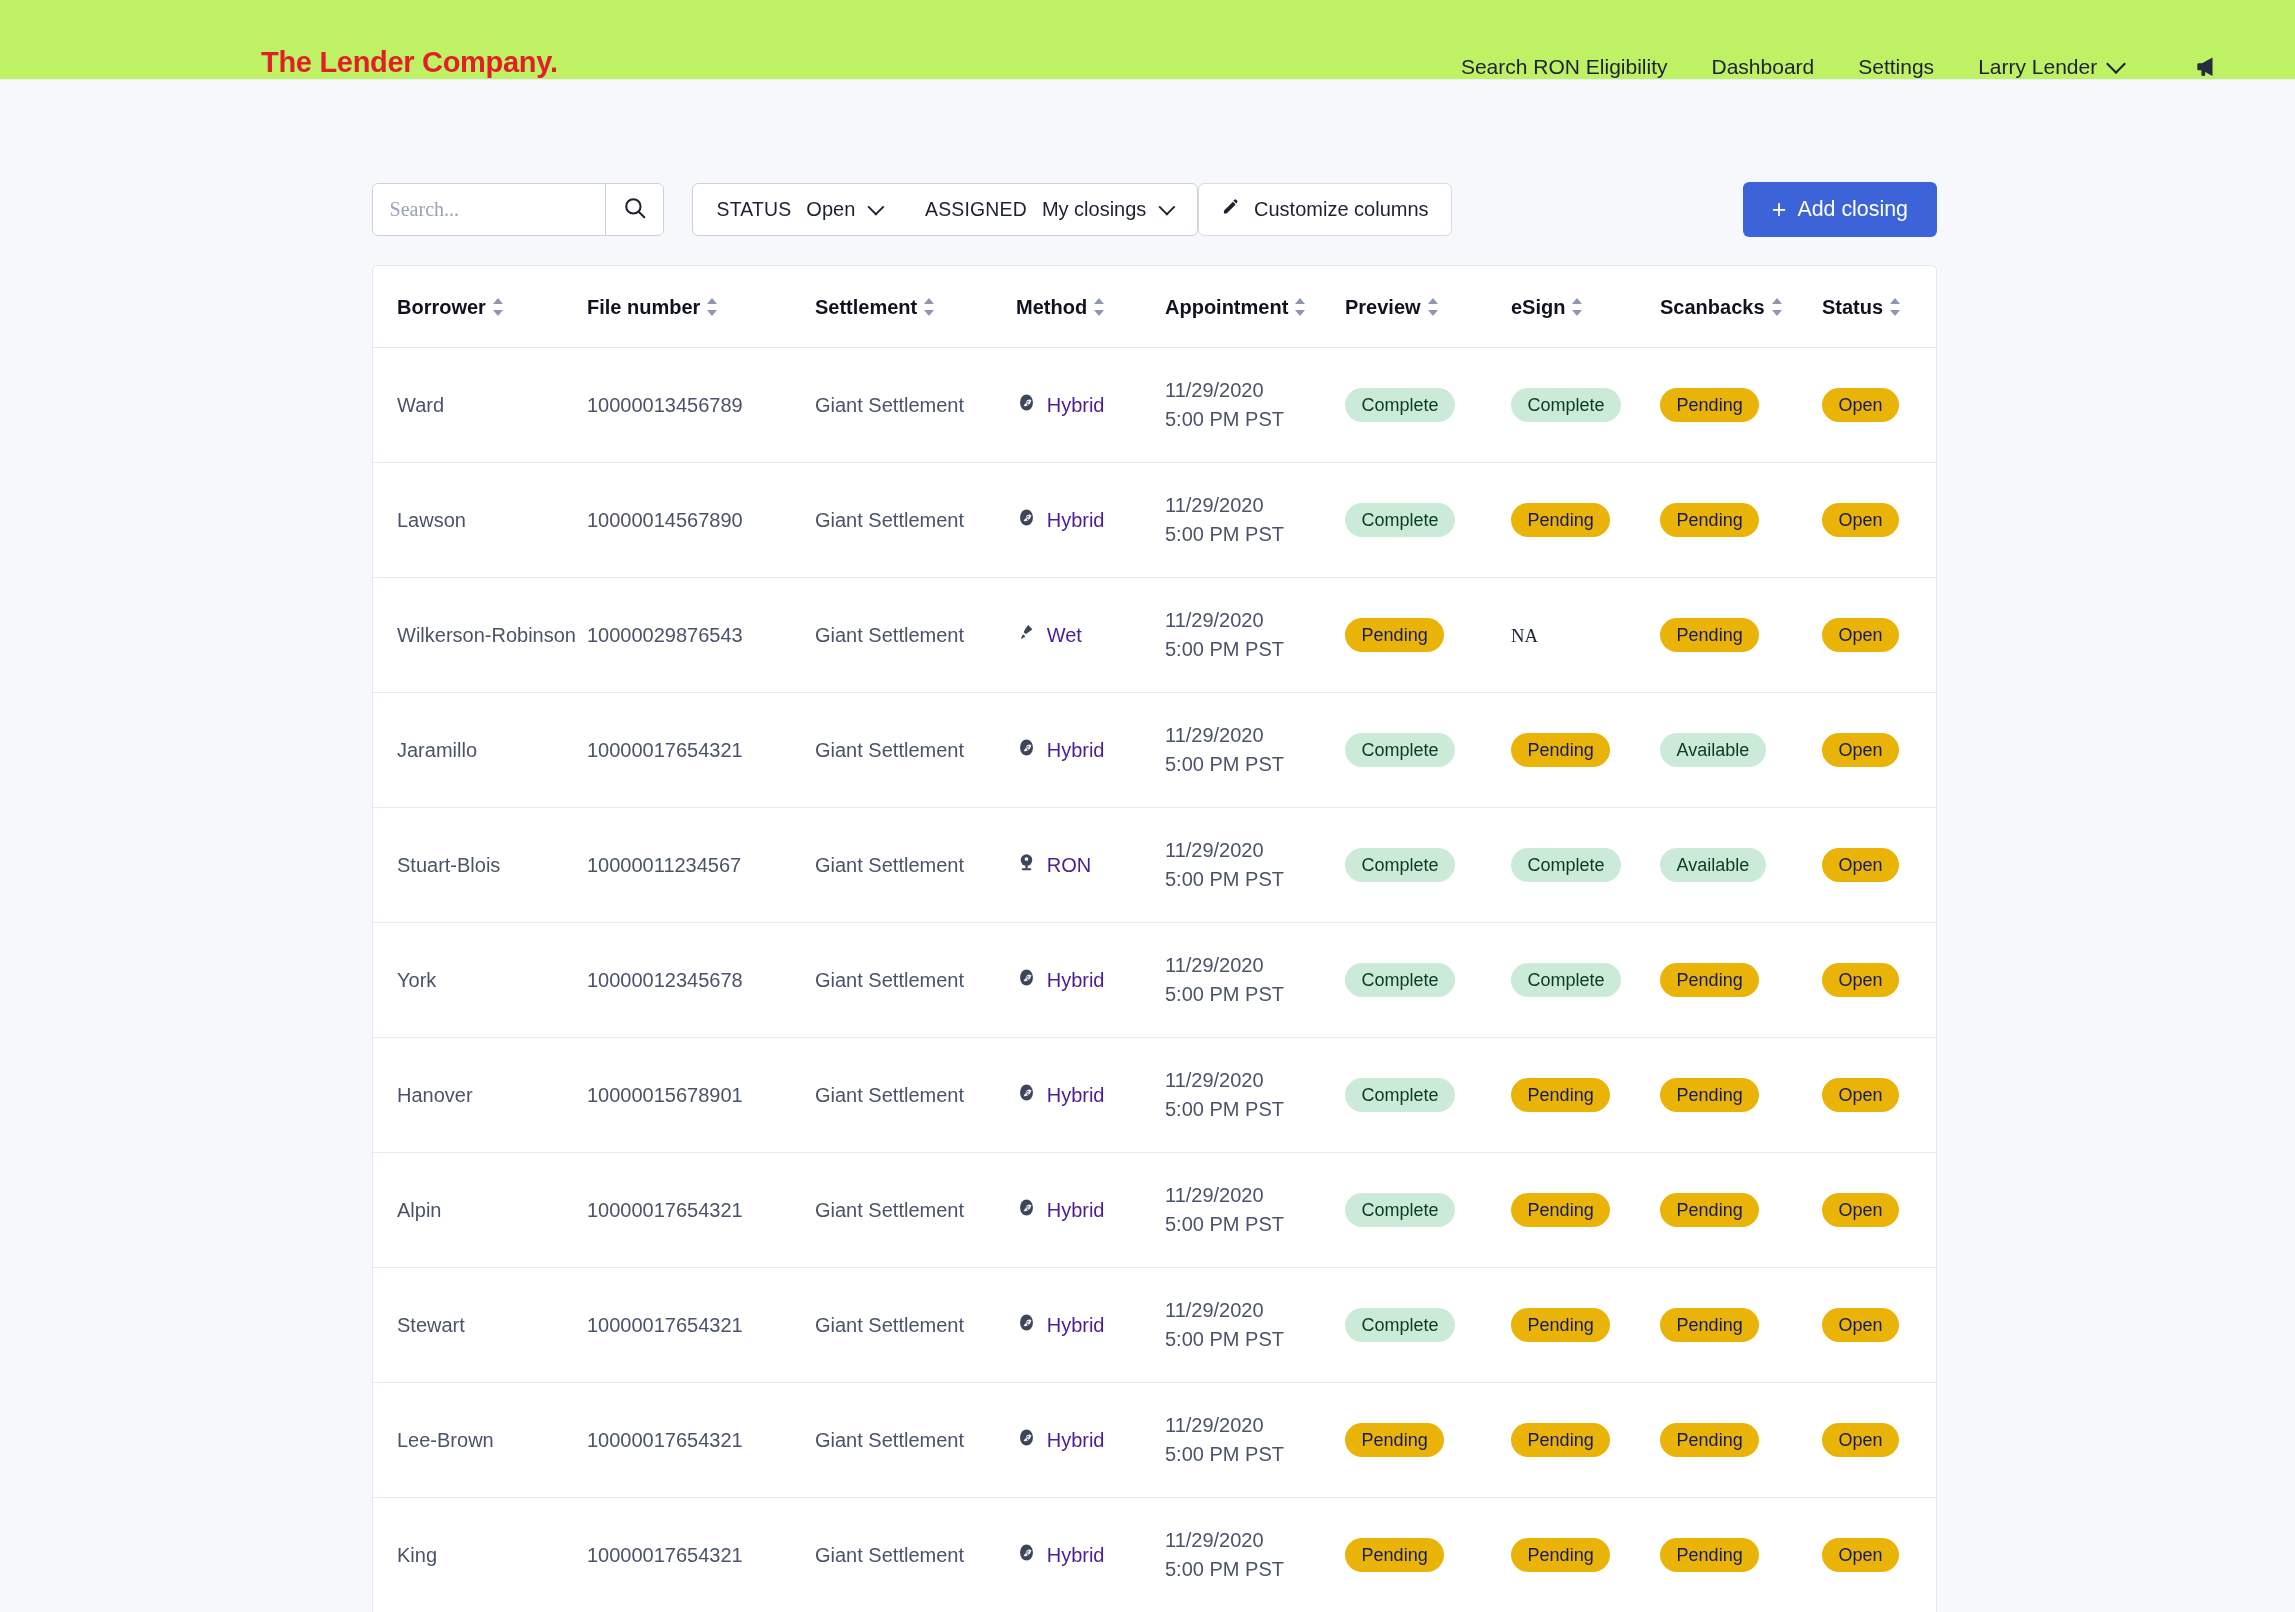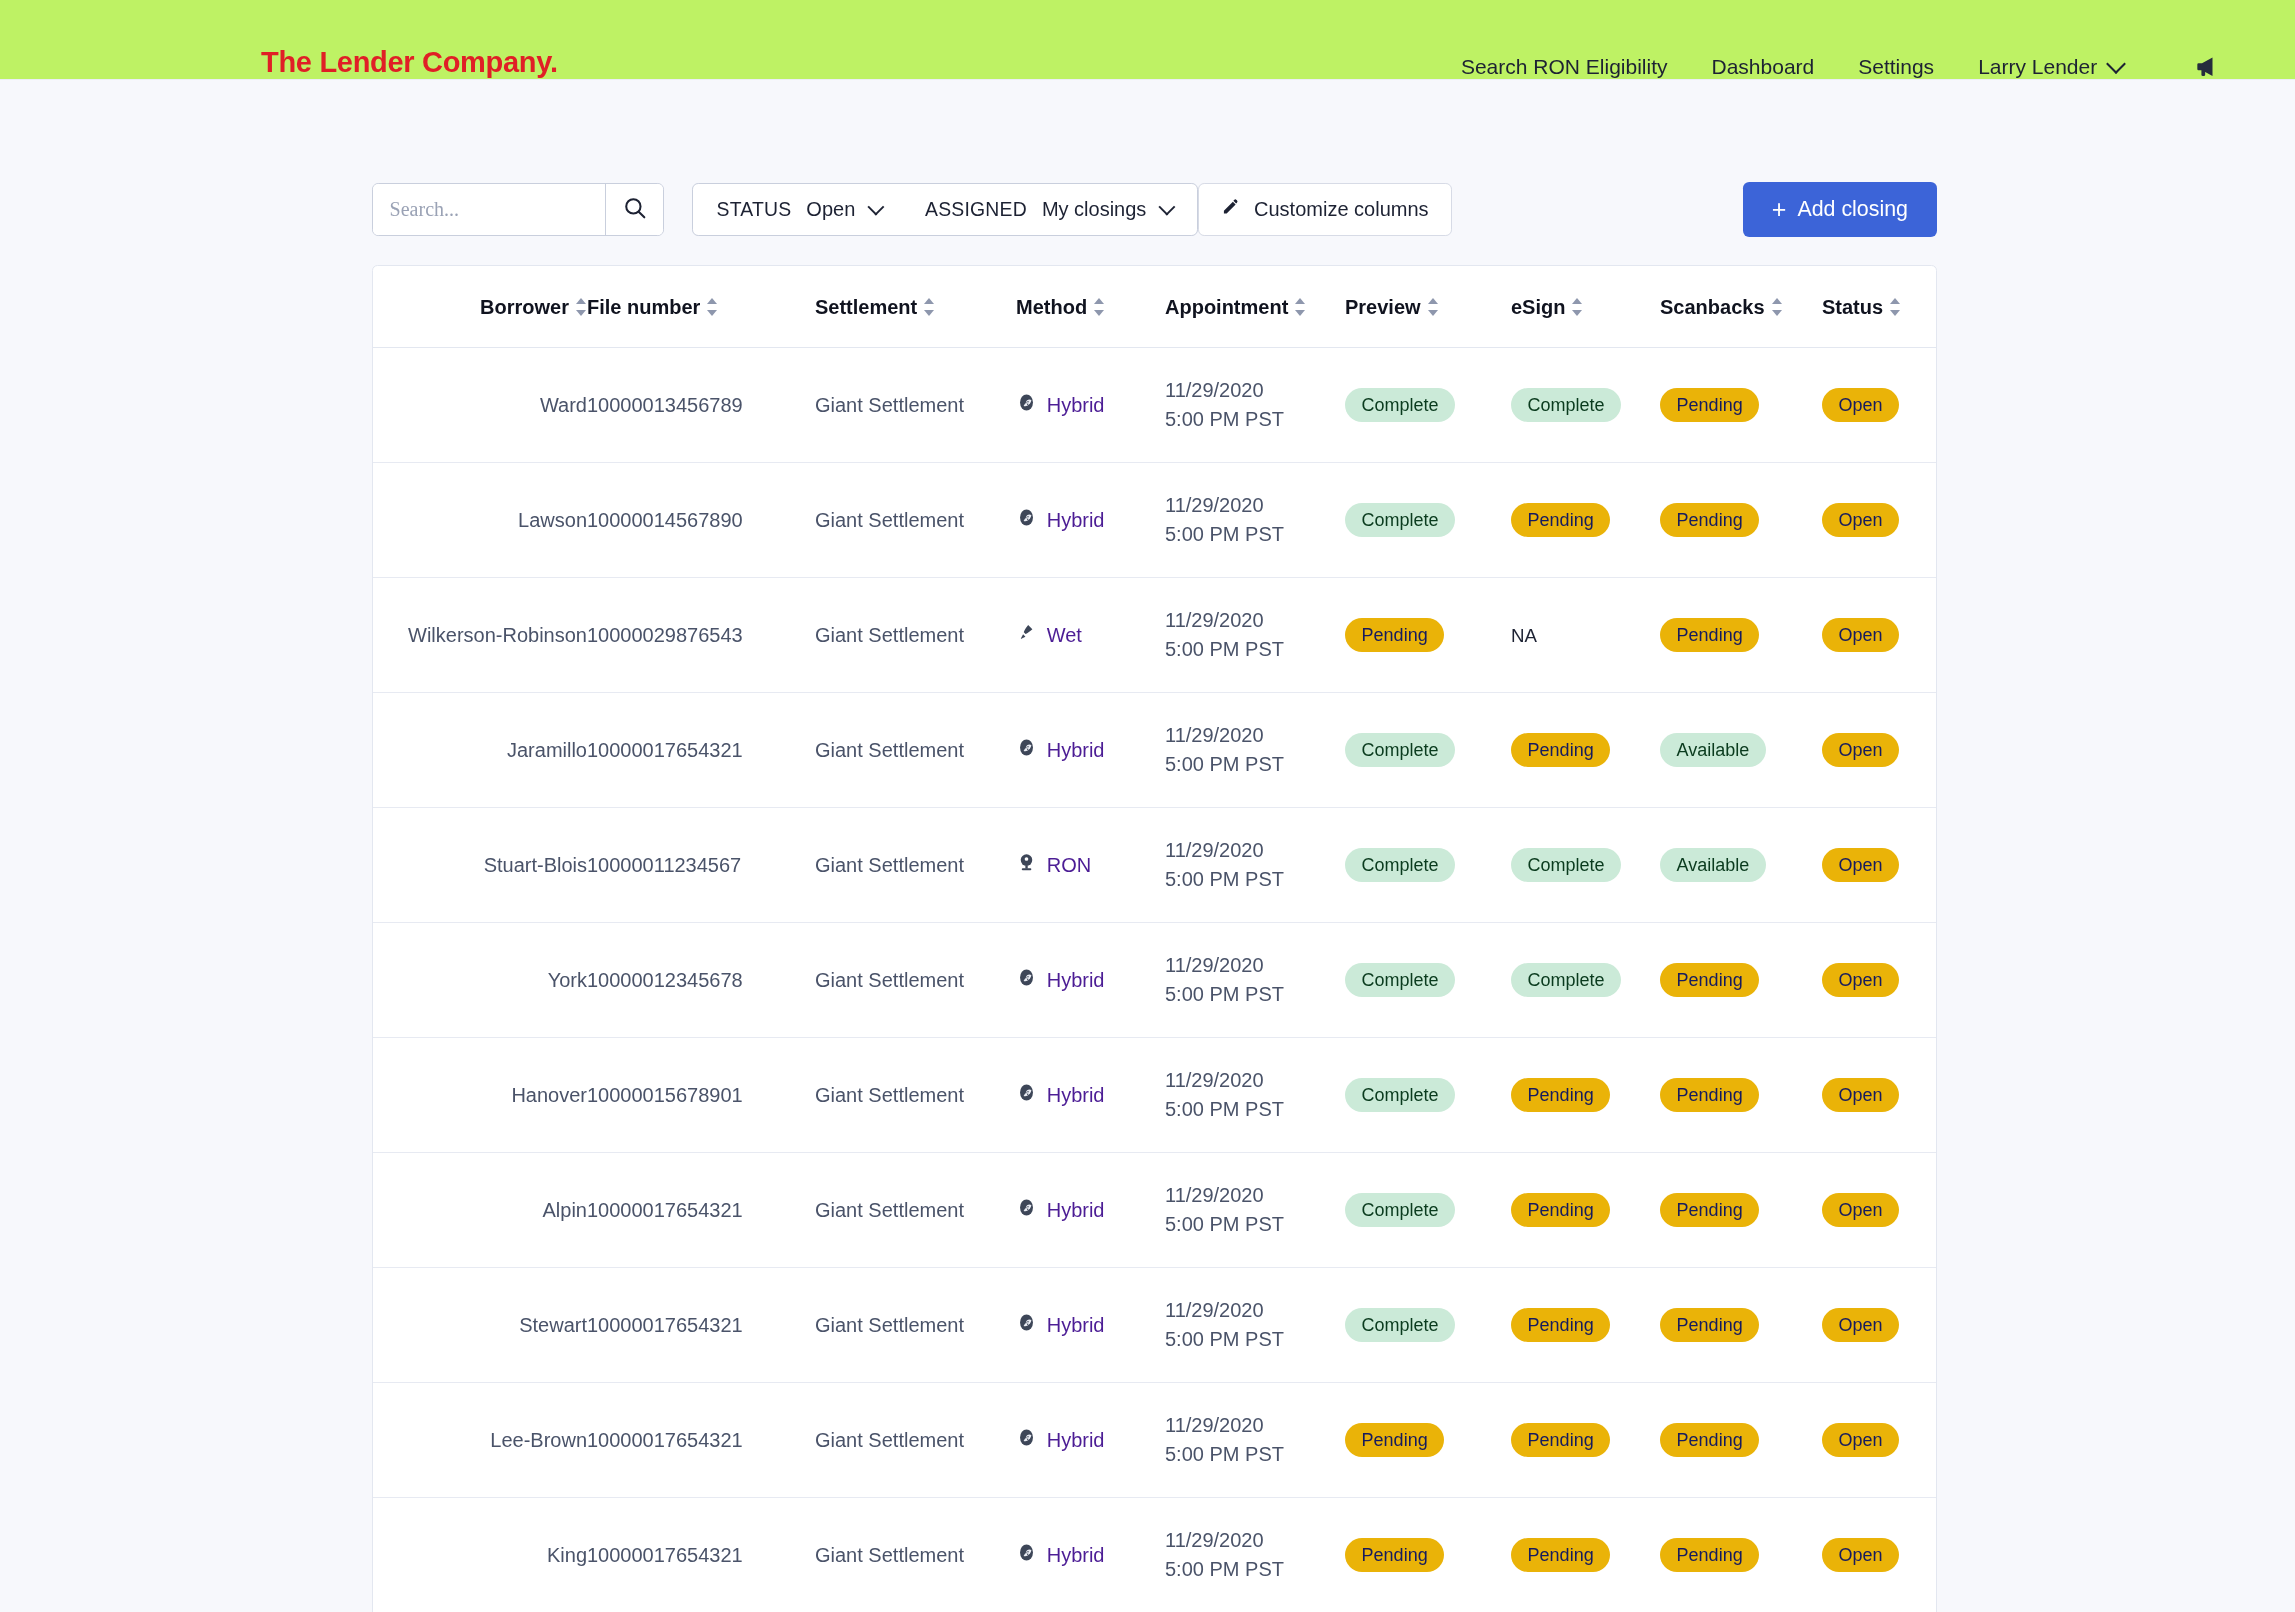--- a/index.html
+++ b/index.html
@@ -184,37 +184,37 @@
   col.c-borrower   { width: 214px; }
   col.c-file       { width: 228px; }
   col.c-settlement { width: 201px; }
   col.c-method     { width: 149px; }
   col.c-appt       { width: 180px; }
   col.c-preview    { width: 166px; }
   col.c-esign      { width: 149px; }
   col.c-scan       { width: 162px; }
   col.c-status     { width: 117px; }
 
-  .cellpad { padding-left: 24px; text-align: right; }
+  .cellpad { padding-left: 24px; }
   th.cellpad { padding-left: 24px; }
 
   .method { display: flex; align-items: center; gap: 9.7px; color: #4c1d95; }
   .appt { line-height: 1.45; color: #4a5369; }
 
   .badge {
     display: inline-block;
     border-radius: 691px;
     padding: 7.6px 16.6px;
     font-size: 18px;
     line-height: 1;
     white-space: nowrap;
   }
   .badge.green { background: #cbead8; color: #0a3b1e; }
   .badge.blue  { background: #eab308; color: #161b5e; }
-  .plaintext { font-size: 18.7px; color: #1d2233; }
+  .plaintext { font-size: 18.7px; color: #1d2233; font-family: Liberation Serif, serif; }
 </style>
 </head>
 <body>
 
 <div class="topbar">
   <div class="brand">The Lender Company.</div>
   <nav class="topnav">
     <a class="navlink">Search RON Eligibility</a>
     <a class="navlink">Dashboard</a>
     <a class="navlink">Settings</a>

